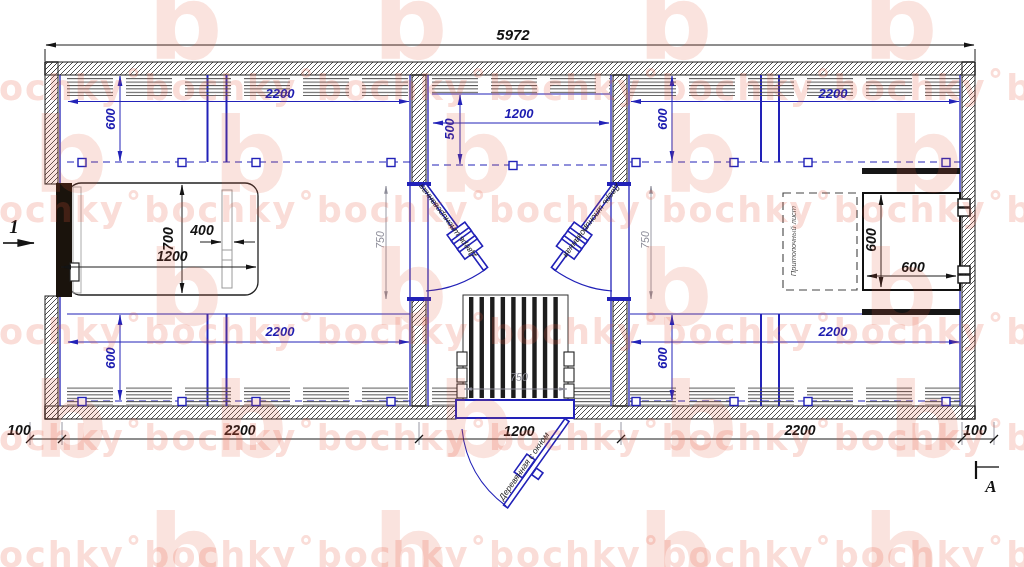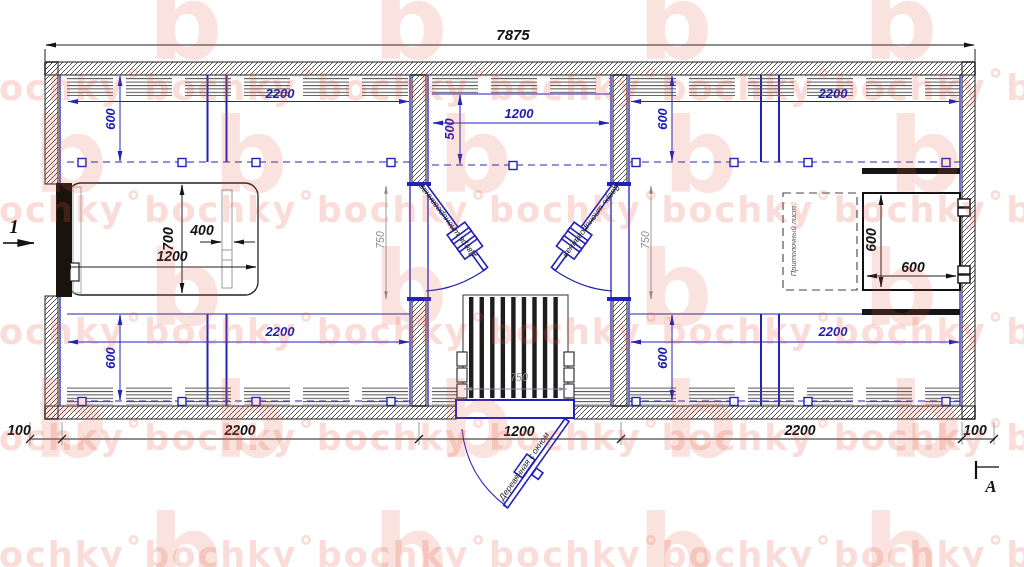--- a/index.html
+++ b/index.html
@@ -267,21 +267,21 @@
         <line x1="990" y1="443" x2="998" y2="435" stroke="#141414" stroke-width="1.3"></line>
       </g>
 
   <g>
     <line x1="3" y1="243" x2="34" y2="243" stroke="#111" stroke-width="1.6" marker-end="url(#aK)"></line>
     <line x1="976" y1="461" x2="976" y2="479" stroke="#111" stroke-width="2.2"></line>
     <line x1="976" y1="467" x2="999" y2="467" stroke="#111" stroke-width="1.3"></line>
   </g>
 </svg>
 
-<div class="t k big" style="left:513px;top:34px;">7875</div>
+<div class="t k big" style="left:513px;top:34px;">5972</div>
 
 <div class="t" style="left:280px;top:93px;">2200</div>
 <div class="t" style="left:833px;top:93px;">2200</div>
 <div class="t r90" style="left:110px;top:119px;">600</div>
 <div class="t r90" style="left:662px;top:119px;">600</div>
 <div class="t" style="left:519px;top:113px;">1200</div>
 <div class="t r90" style="left:449px;top:129px;">500</div>
 <div class="t" style="left:280px;top:331px;">2200</div>
 <div class="t" style="left:833px;top:331px;">2200</div>
 <div class="t r90" style="left:110px;top:358px;">600</div>

